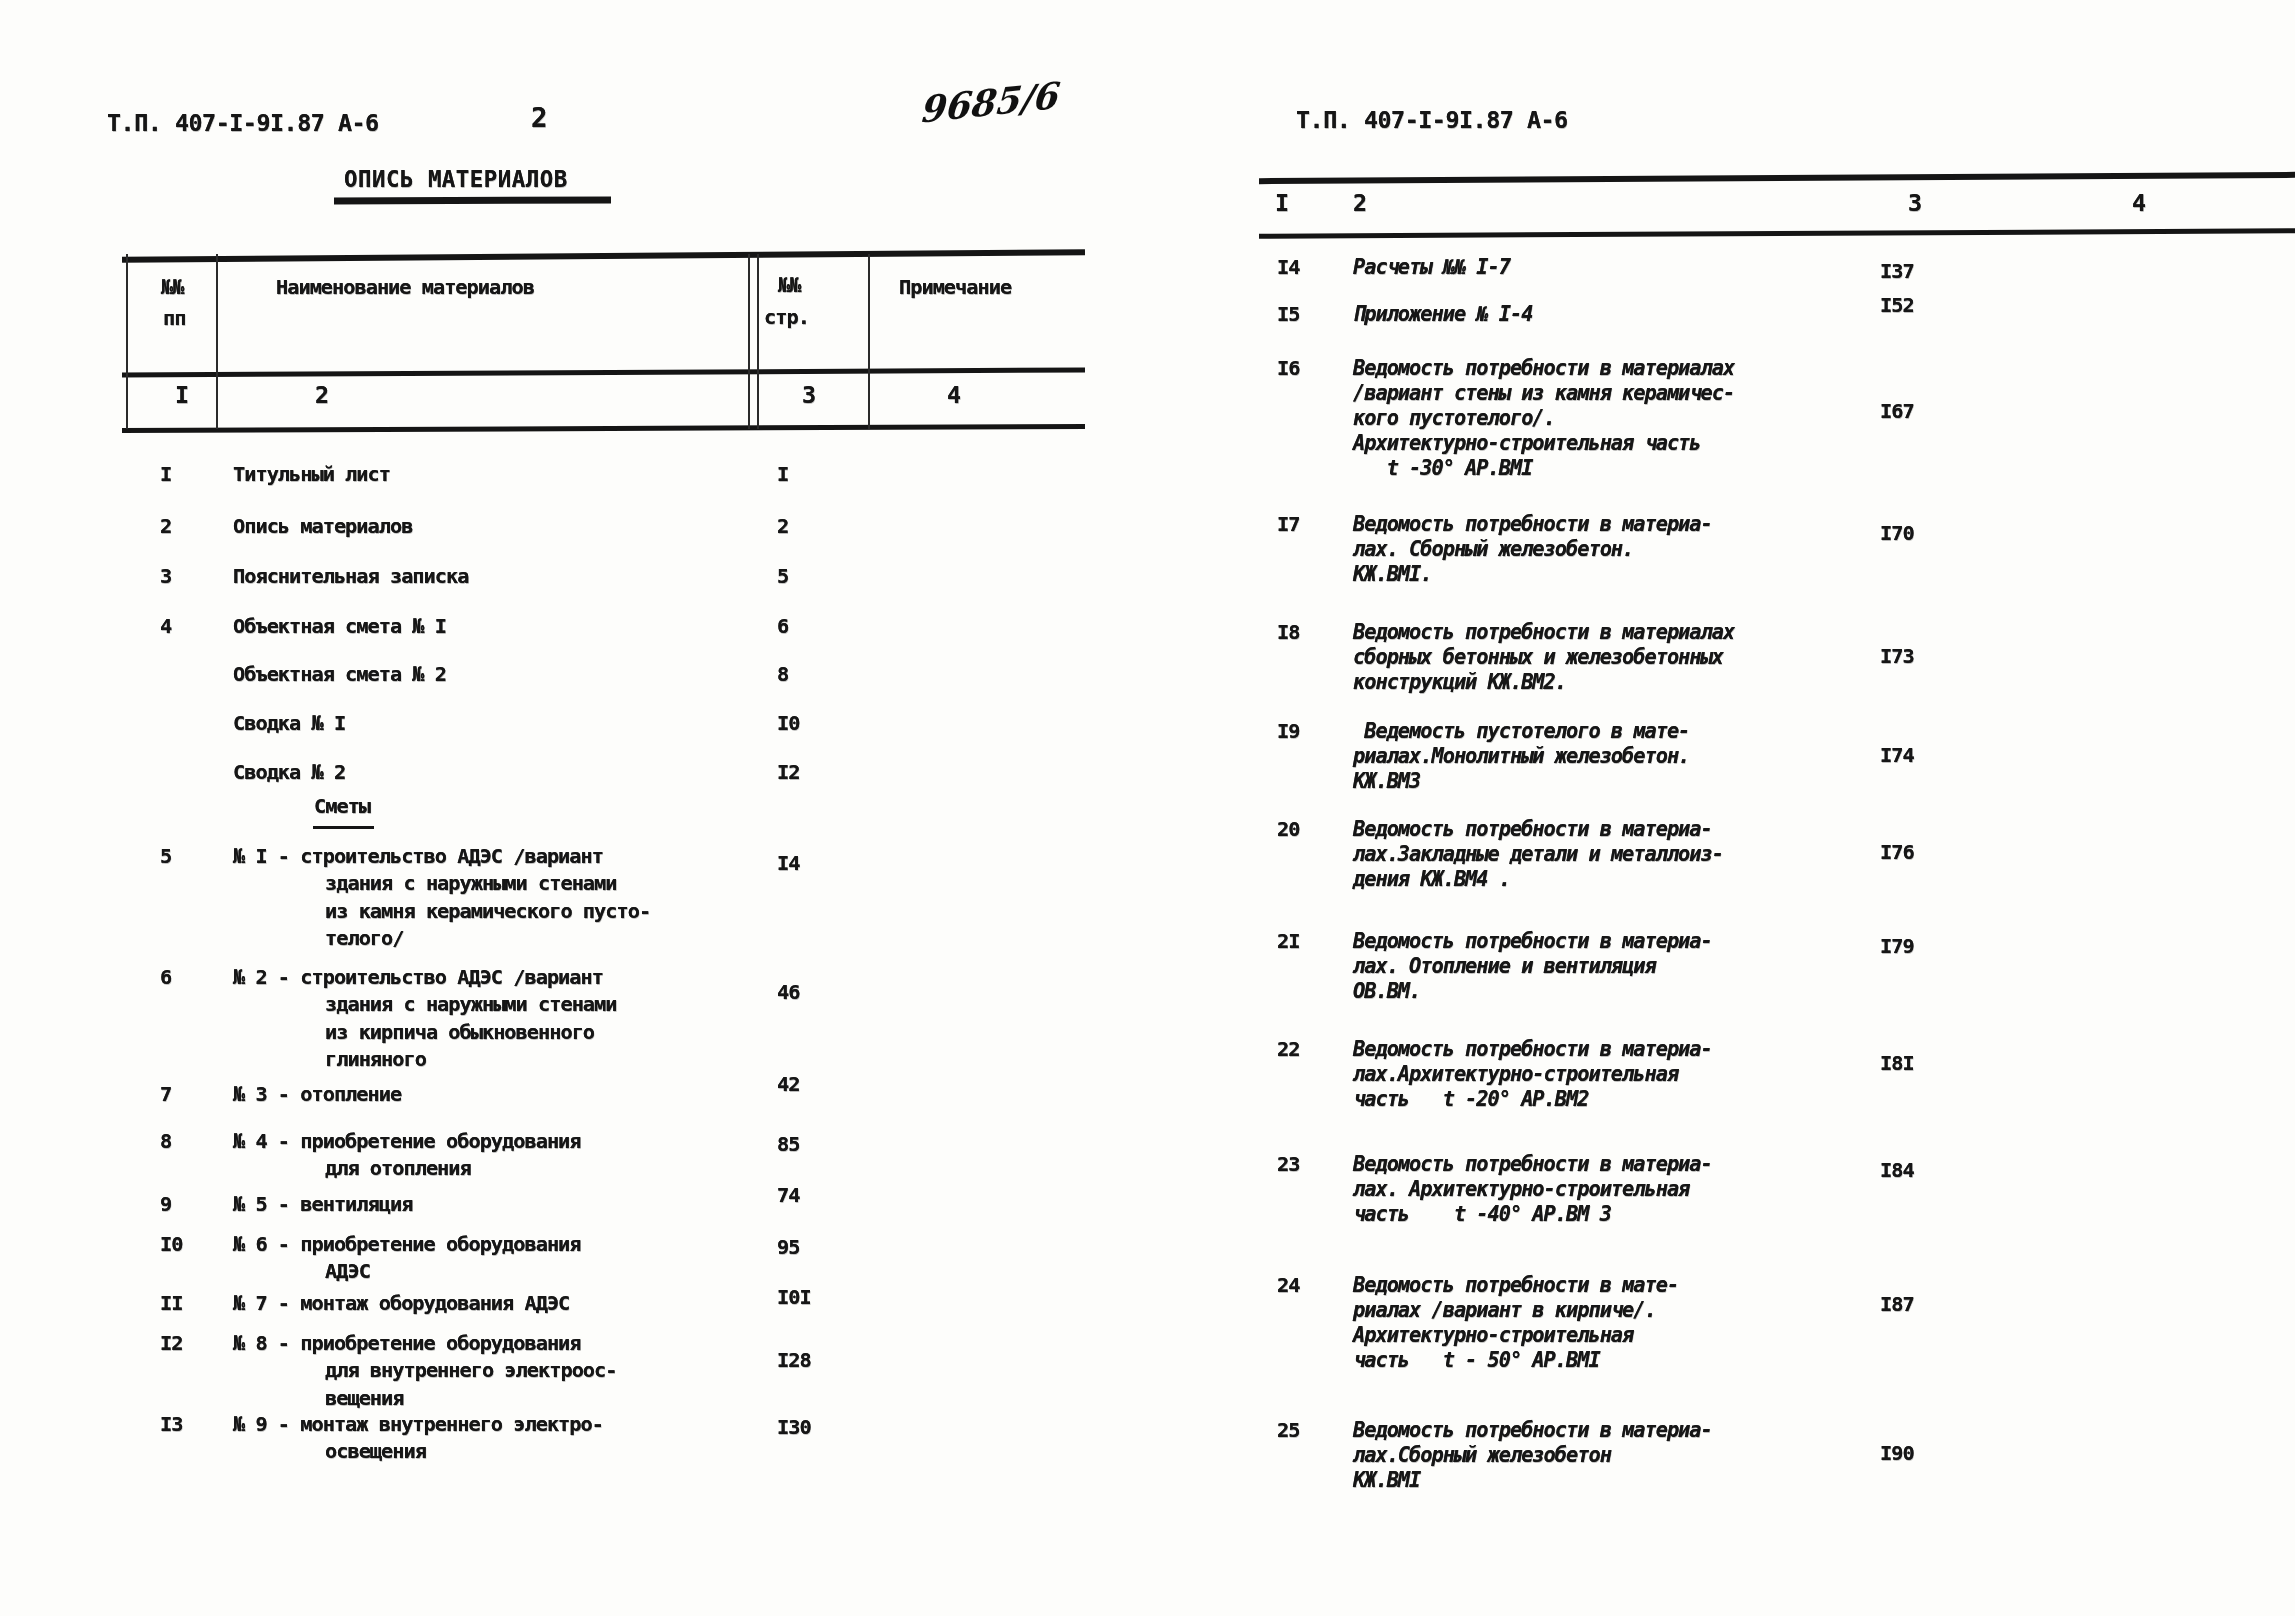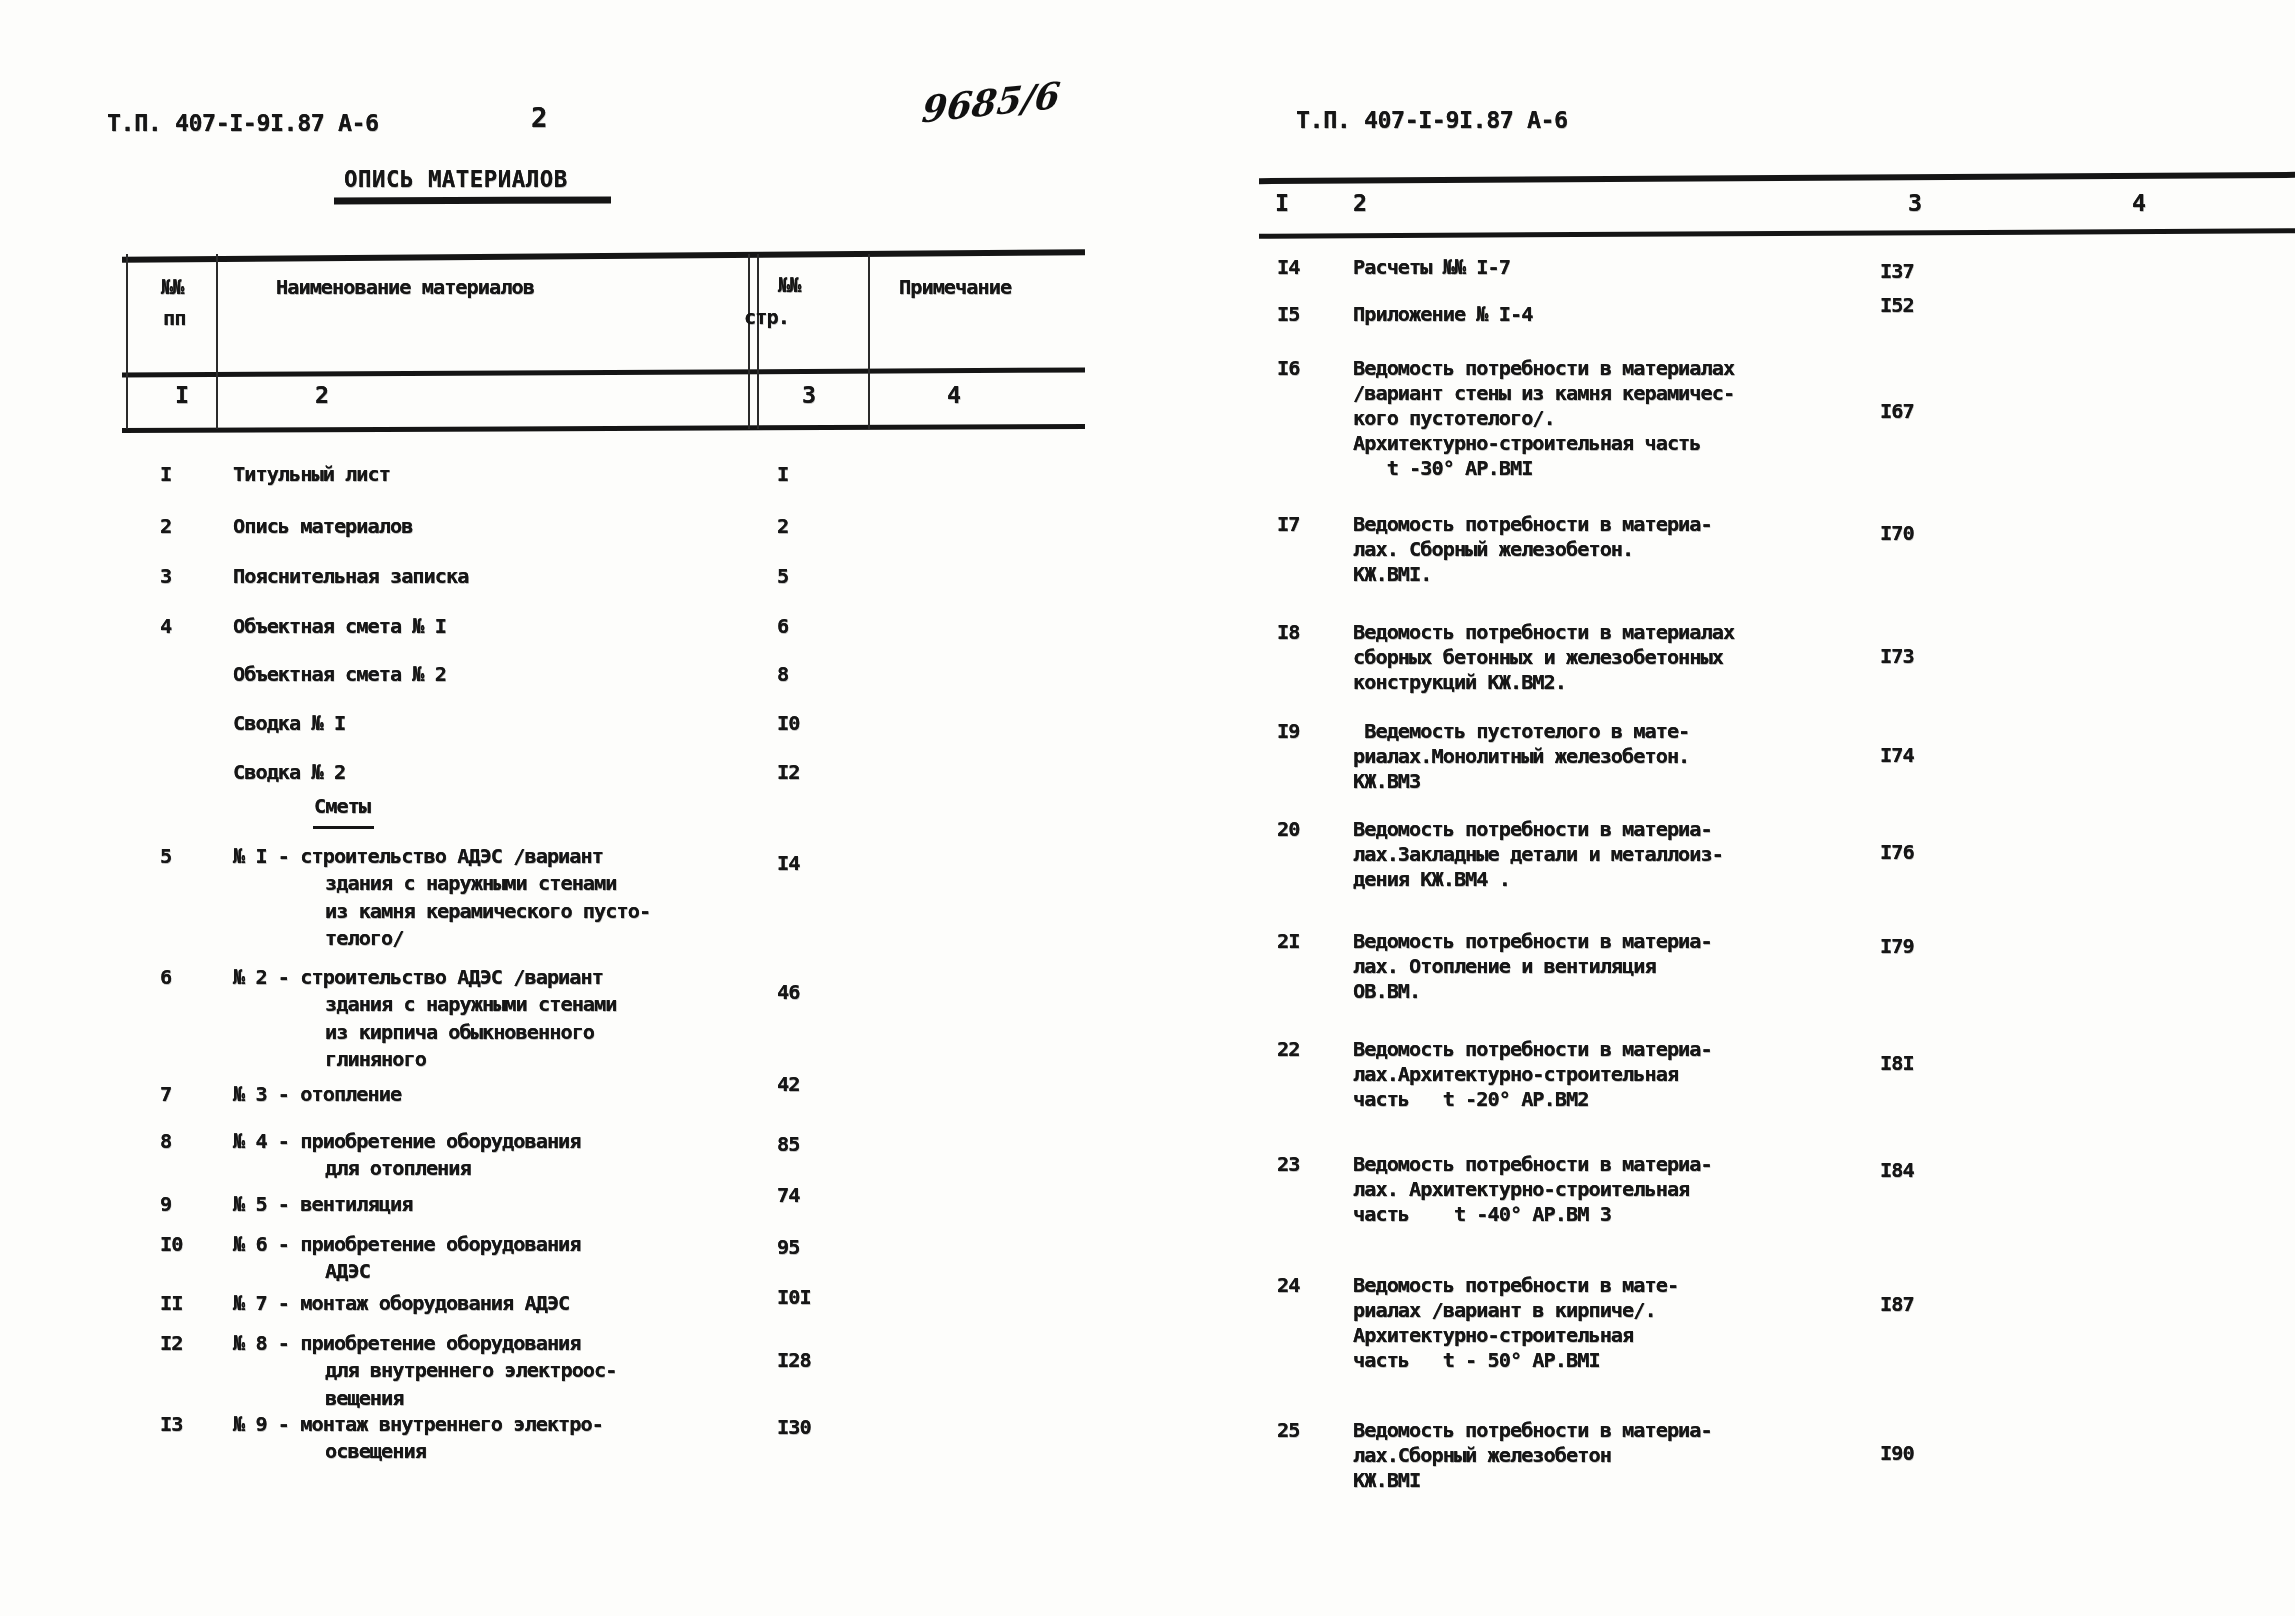--- a/index.html
+++ b/index.html
@@ -26,21 +26,21 @@
     font-size:36px;transform:rotate(-6deg) skewX(-12deg);color:#111;
   }
   .hr{position:absolute;background:#151515;}
   .vr{position:absolute;background:#2a2a2a;width:2px;}
   .row{position:absolute;left:0;width:100%;height:0;}
   .cell{position:absolute;top:0;white-space:pre;}
   .lnum{left:160px;}
   .lname{left:233px;padding-left:92px;text-indent:-92px;}
   .lpage{left:777px;}
   .rnum{left:129px;}
-  .rname{left:205px;}
+  .rname{left:205px;font-style:italic;}
   .rpage{left:732px;}
   .smety{border-bottom:3px solid #151515;padding:0 4.1px 5.1px 1px;margin-left:28px;}
 </style>
 </head>
 <body>
 
 <div class="sheet">
 
   <div class="page left">
 
@@ -57,21 +57,21 @@
     <div class="vr" style="left:126px;top:254px;height:175px"></div>
     <div class="vr" style="left:216px;top:254px;height:175px"></div>
     <div class="vr" style="left:748px;top:254px;height:175px"></div>
     <div class="vr" style="left:757px;top:254px;height:175px"></div>
     <div class="vr" style="left:868px;top:254px;height:175px"></div>
 
     <div class="abs tw" style="left:161px;top:274px">№№</div>
     <div class="abs tw" style="left:163px;top:305px">пп</div>
     <div class="abs tw" style="left:276px;top:274px">Наименование материалов</div>
     <div class="abs tw" style="left:778px;top:272px">№№</div>
-    <div class="abs tw" style="left:744px;top:304px">стр.</div>
+    <div class="abs tw" style="left:764px;top:304px">стр.</div>
     <div class="abs tw" style="left:899px;top:274px">Примечание</div>
 
     <div class="abs tw digits" style="left:175px;top:382px">I</div>
     <div class="abs tw digits" style="left:315px;top:382px">2</div>
     <div class="abs tw digits" style="left:802px;top:382px">3</div>
     <div class="abs tw digits" style="left:947px;top:382px">4</div>
 
     <div class="row tw" style="top:461px">
       <span class="cell lnum">I</span>
       <span class="cell lname hang">Титульный лист</span>

